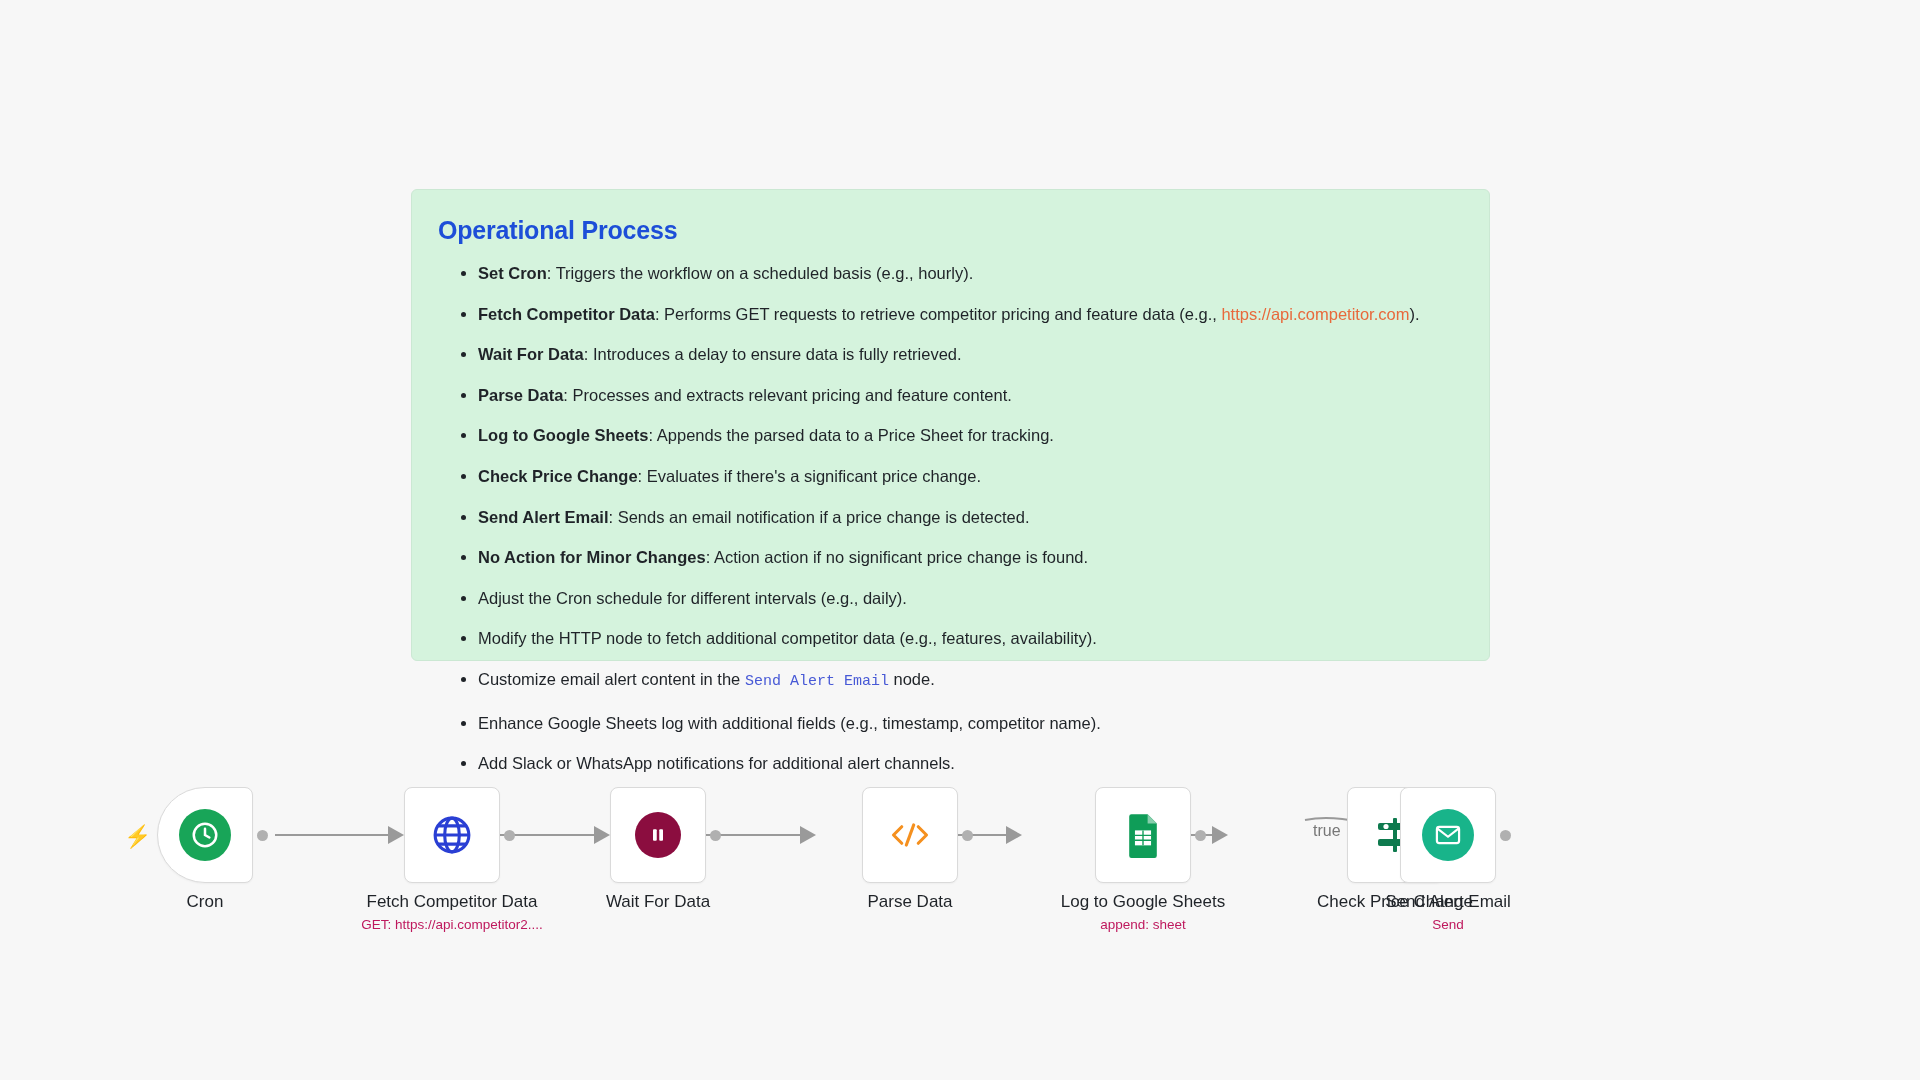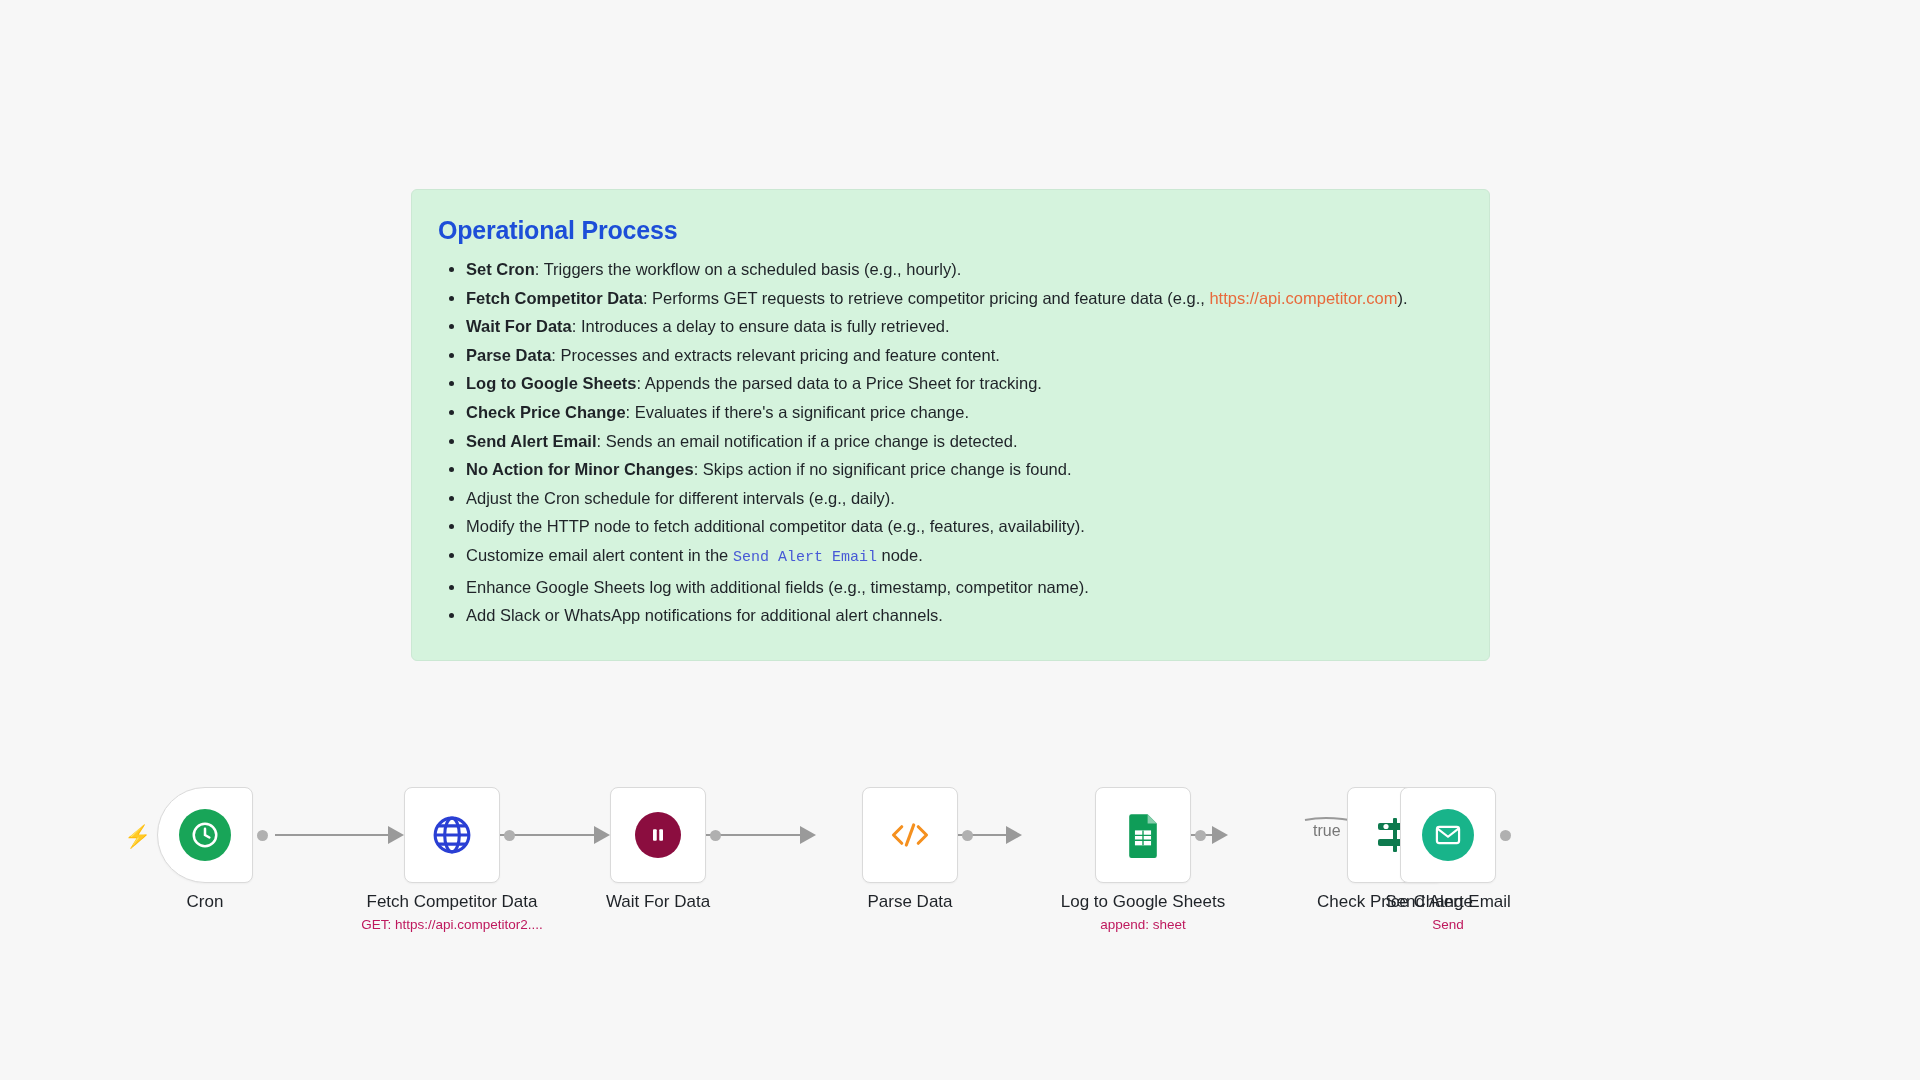--- a/index.html
+++ b/index.html
@@ -32,21 +32,21 @@
   .info-panel h2.second { margin-top: 30px; }
   .info-panel ul {
     margin: 0 0 0 0;
     padding-left: 24px;
     list-style-type: disc;
   }
   .info-panel li {
     font-size: 16.5px;
     line-height: 24.6px;
     color: #1f2328;
-    margin: 4px;
+    margin: 16px;
     padding: 0;
   }
   .info-panel li b { font-weight: bold; }
   .info-panel a {
     color: #e8693b;
     text-decoration: none;
   }
   code.inline {
     font-family: "Liberation Mono", monospace;
     font-size: 15px;
@@ -151,21 +151,21 @@
       <li>
         <b>Log to Google Sheets</b><span>: Appends the parsed data to a Price Sheet for tracking.</span>
       </li>
       <li>
         <b>Check Price Change</b><span>: Evaluates if there's a significant price change.</span>
       </li>
       <li>
         <b>Send Alert Email</b><span>: Sends an email notification if a price change is detected.</span>
       </li>
       <li>
-        <b>No Action for Minor Changes</b><span>: Skips action if no significant price change is found.</span>
+        <b>No Action for Minor Changes</b><span>: Action action if no significant price change is found.</span>
       </li>
     </ul>
 
 
     <ul>
       <li>
         <span>Adjust the Cron schedule for different intervals (e.g., daily).</span>
       </li>
       <li>
         <span>Modify the HTTP node to fetch additional competitor data (e.g., features, availability).</span>

